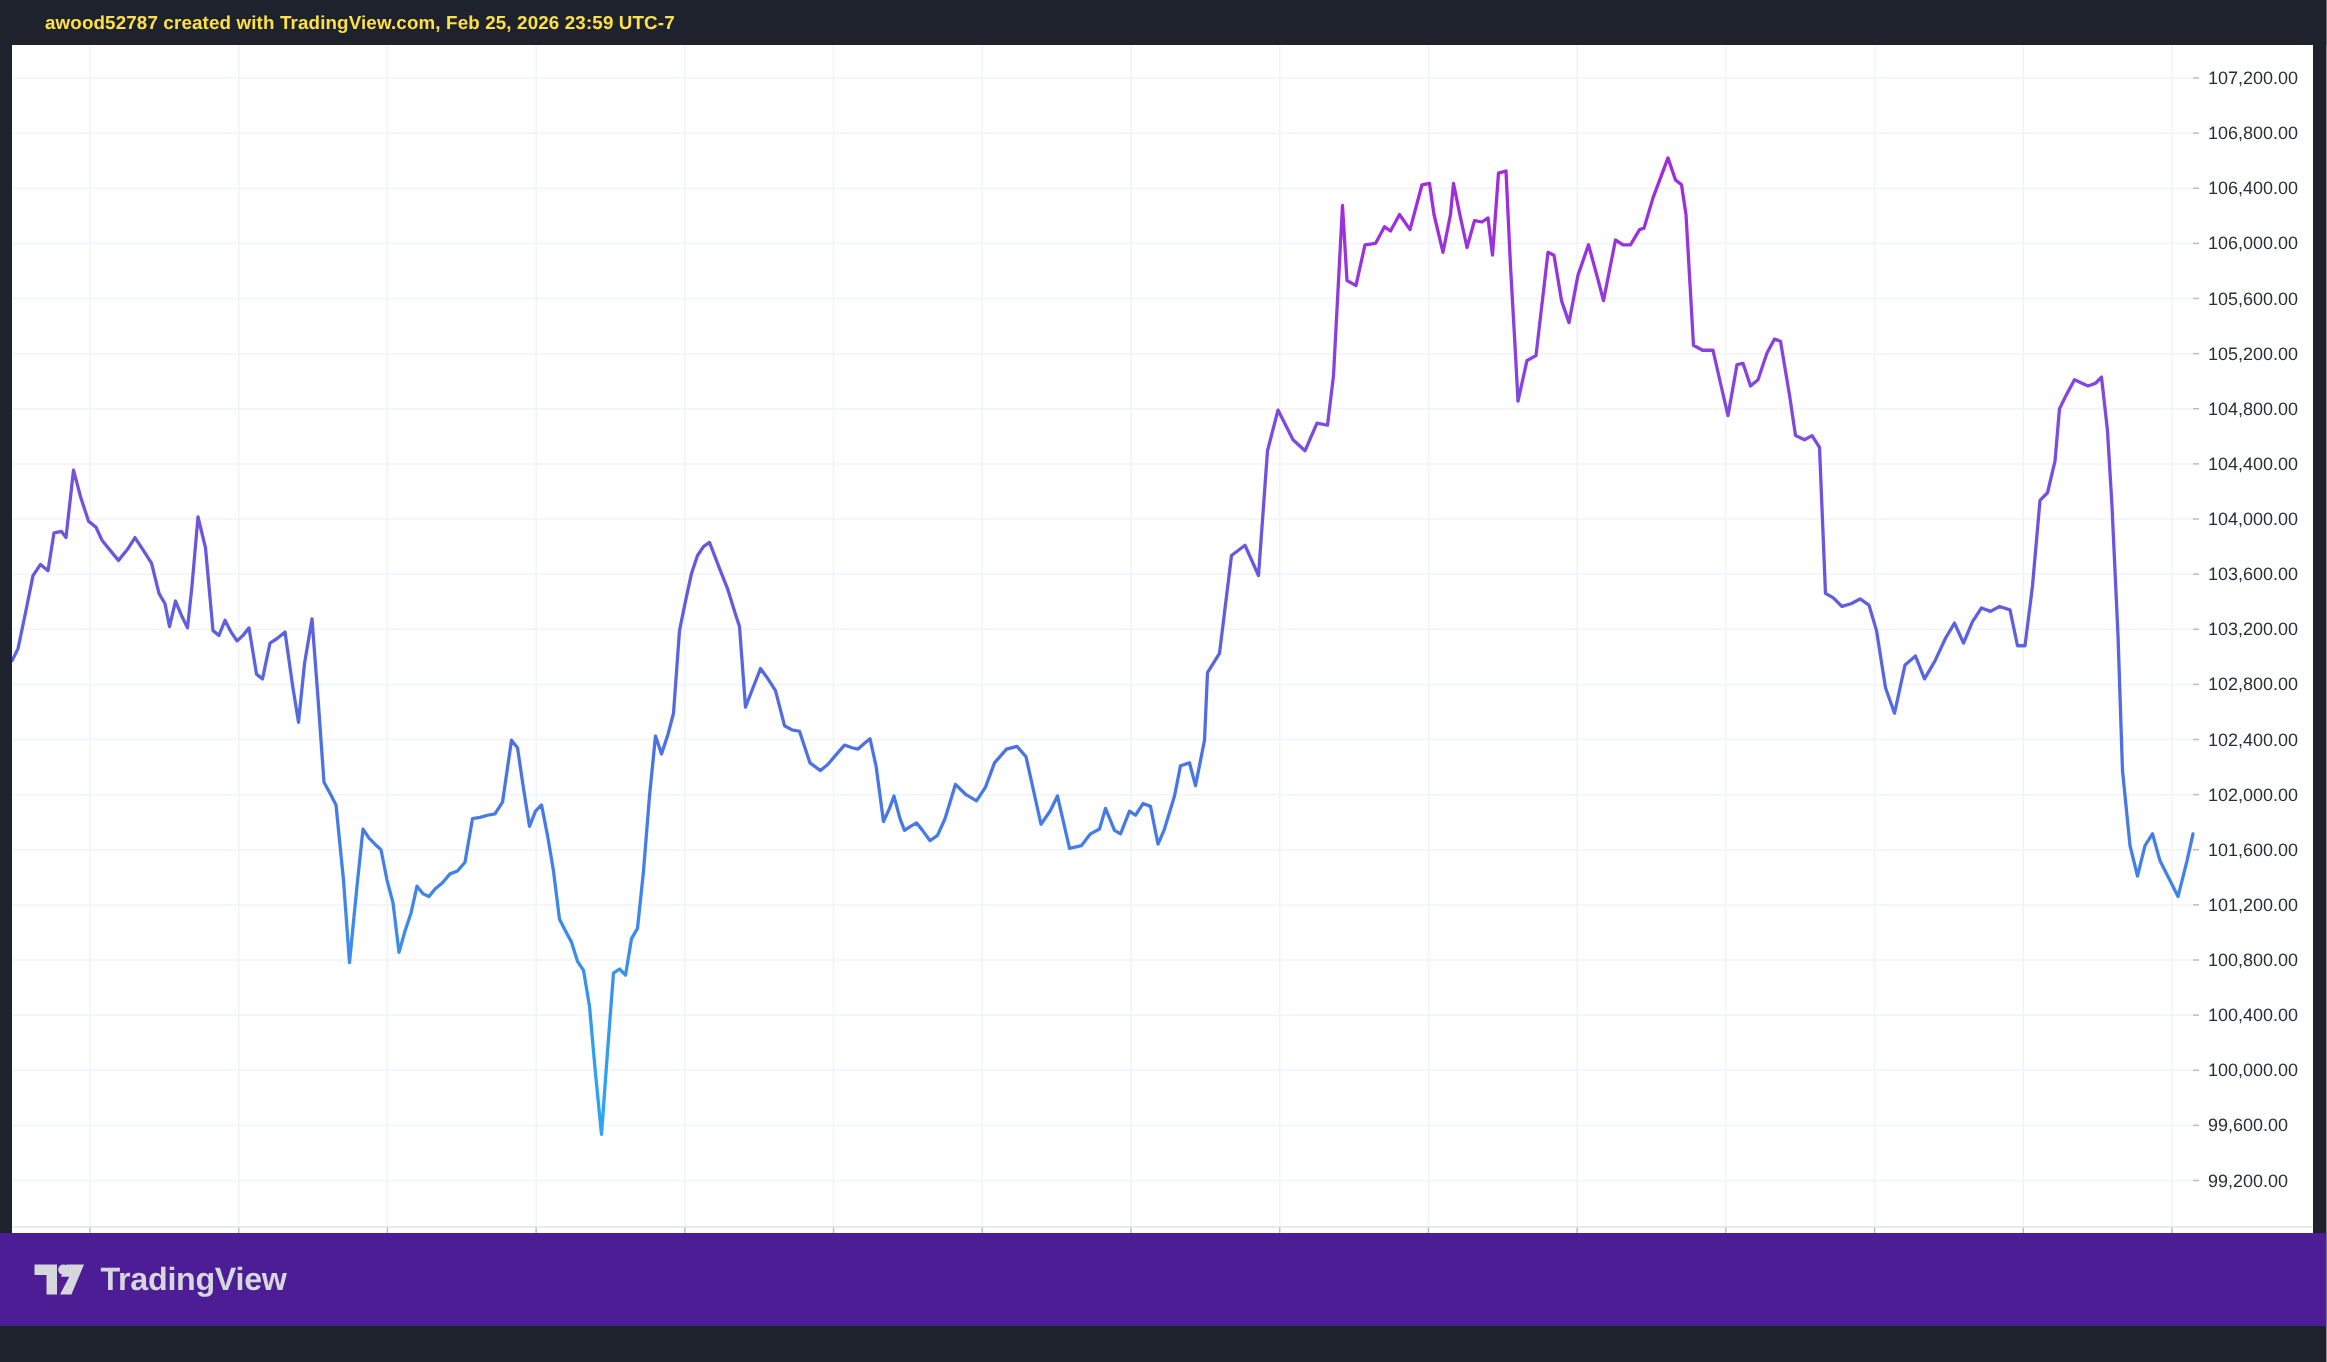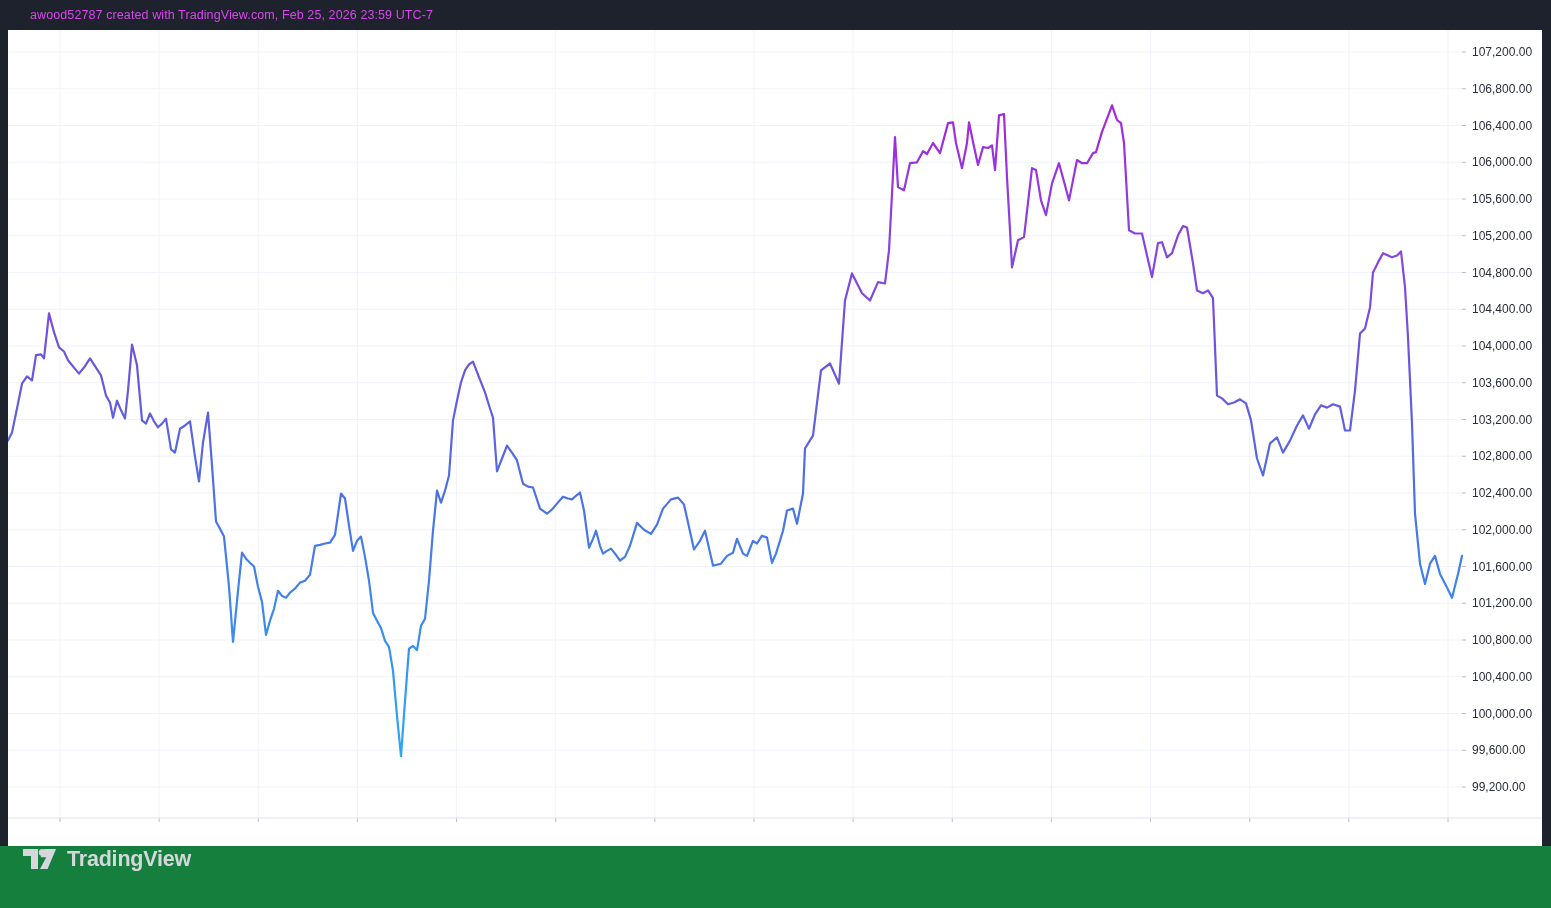--- a/index.html
+++ b/index.html
@@ -7,30 +7,30 @@
     width:1551px;height:908px;position:relative;overflow:hidden;
     background:#1e222d;
     font-family:"Liberation Sans", sans-serif;
     -webkit-font-smoothing:antialiased;
   }
   .topbar{
     position:absolute;left:0;top:0;width:1551px;height:30px;
     background:#1e222d;display:flex;align-items:center;
   }
   .topbar span{
-    margin-left:30px;font-size:12.5px;font-weight:400;color:#d946ef;letter-spacing:.1px;
+    margin-left:30px;font-size:12.5px;font-weight:700;color:#fde047;letter-spacing:.1px;
   }
   .chart-pane{
     position:absolute;left:8px;top:30px;width:1534px;height:828px;
     background:#ffffff;
   }
   .chart-pane svg{display:block;}
   .footer{
-    position:absolute;left:0;top:846px;width:1551px;height:62px;
-    background:#15803d;display:flex;align-items:flex-start;
+    position:absolute;left:0;top:822px;width:1551px;height:62px;
+    background:#4c1d95;display:flex;align-items:center;
   }
   .brand{display:flex;align-items:center;margin-left:22px;gap:10px;cursor:pointer;}
   .brand .wordmark{
     color:#d5d7dd;font-size:21.5px;font-weight:700;letter-spacing:-0.2px;
   }
   text{font-family:"Liberation Sans", sans-serif;}
 </style>
 </head>
 <body>
 

